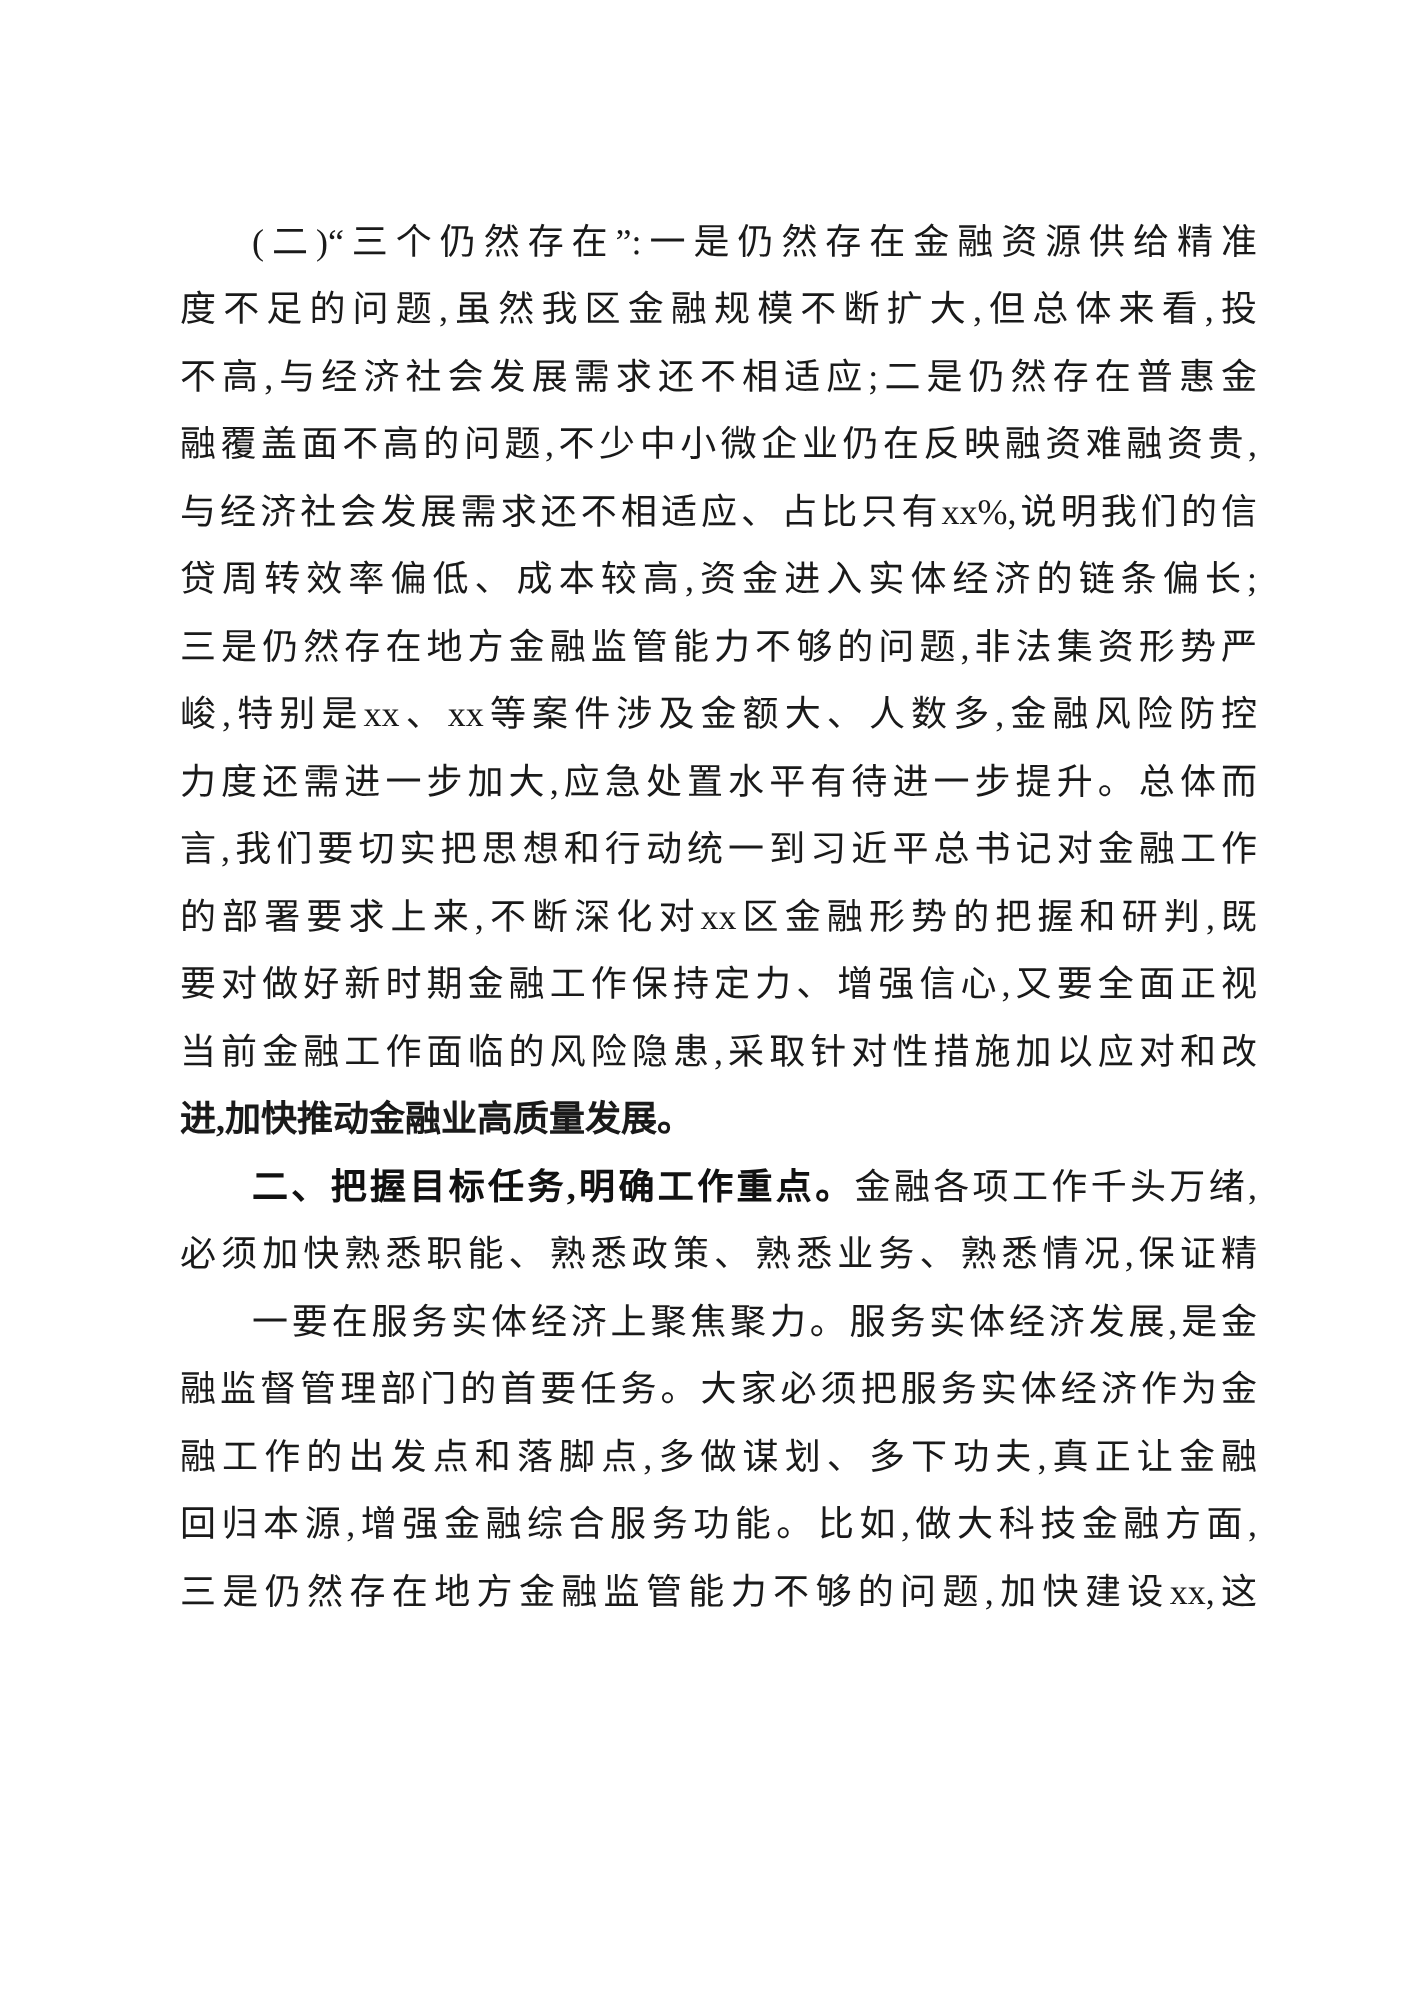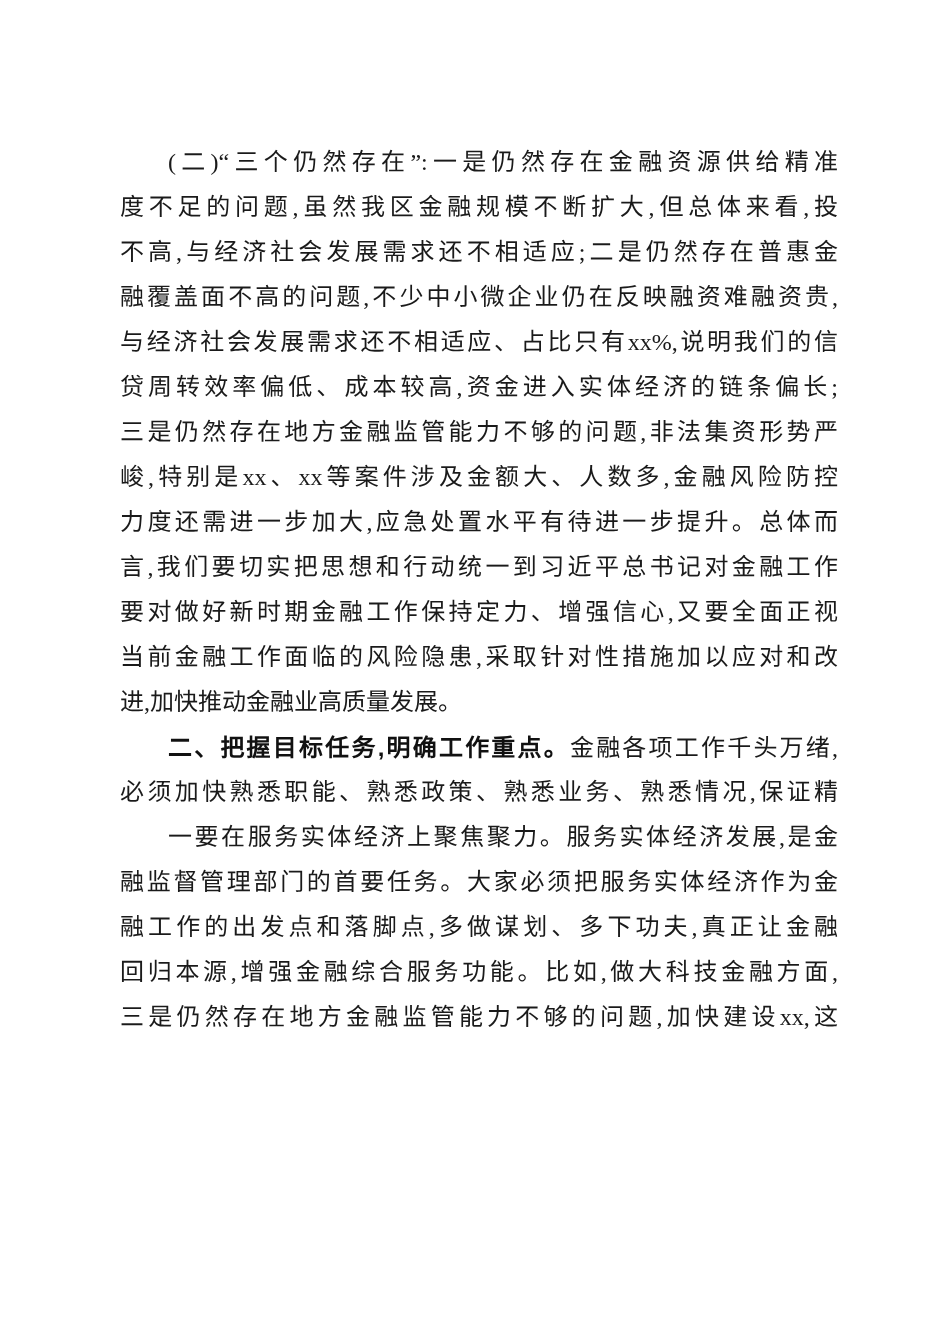--- a/index.html
+++ b/index.html
@@ -29,42 +29,44 @@
     text-align: justify;
     text-align-last: justify;
     text-justify: inter-character;
     overflow: hidden;
   }
   .line.indent {
     text-indent: 2em;
   }
   .line.para-end {
     text-align-last: left;
+    font-weight: bold;
   }
   .hei {
-    font-family: Liberation Sans, sans-serif;
+    font-family: Liberation Serif, serif;
     font-weight: 700;
     color: #111111;
   }
 </style>
 </head>
 <body>
 
 <div class="page">
   <div class="text-block">
     <div class="line indent">(二)“三个仍然存在”:一是仍然存在金融资源供给精准</div>
     <div class="line">度不足的问题,虽然我区金融规模不断扩大,但总体来看,投</div>
     <div class="line">不高,与经济社会发展需求还不相适应;二是仍然存在普惠金</div>
     <div class="line">融覆盖面不高的问题,不少中小微企业仍在反映融资难融资贵,</div>
     <div class="line">与经济社会发展需求还不相适应、占比只有xx%,说明我们的信</div>
     <div class="line">贷周转效率偏低、成本较高,资金进入实体经济的链条偏长;</div>
     <div class="line">三是仍然存在地方金融监管能力不够的问题,非法集资形势严</div>
     <div class="line">峻,特别是xx、xx等案件涉及金额大、人数多,金融风险防控</div>
     <div class="line">力度还需进一步加大,应急处置水平有待进一步提升。总体而</div>
     <div class="line">言,我们要切实把思想和行动统一到习近平总书记对金融工作</div>
+    <div class="line">的部署要求上来,不断深化对xx区金融形势的把握和研判,既</div>
     <div class="line">要对做好新时期金融工作保持定力、增强信心,又要全面正视</div>
     <div class="line">当前金融工作面临的风险隐患,采取针对性措施加以应对和改</div>
     <div class="line para-end">进,加快推动金融业高质量发展。</div>
     <div class="line indent">
       <b class="hei">二、把握目标任务,明确工作重点。</b><span>金融各项工作千头万绪,</span>
     </div>
     <div class="line">必须加快熟悉职能、熟悉政策、熟悉业务、熟悉情况,保证精</div>
     <div class="line indent">一要在服务实体经济上聚焦聚力。服务实体经济发展,是金</div>
     <div class="line">融监督管理部门的首要任务。大家必须把服务实体经济作为金</div>
     <div class="line">融工作的出发点和落脚点,多做谋划、多下功夫,真正让金融</div>

